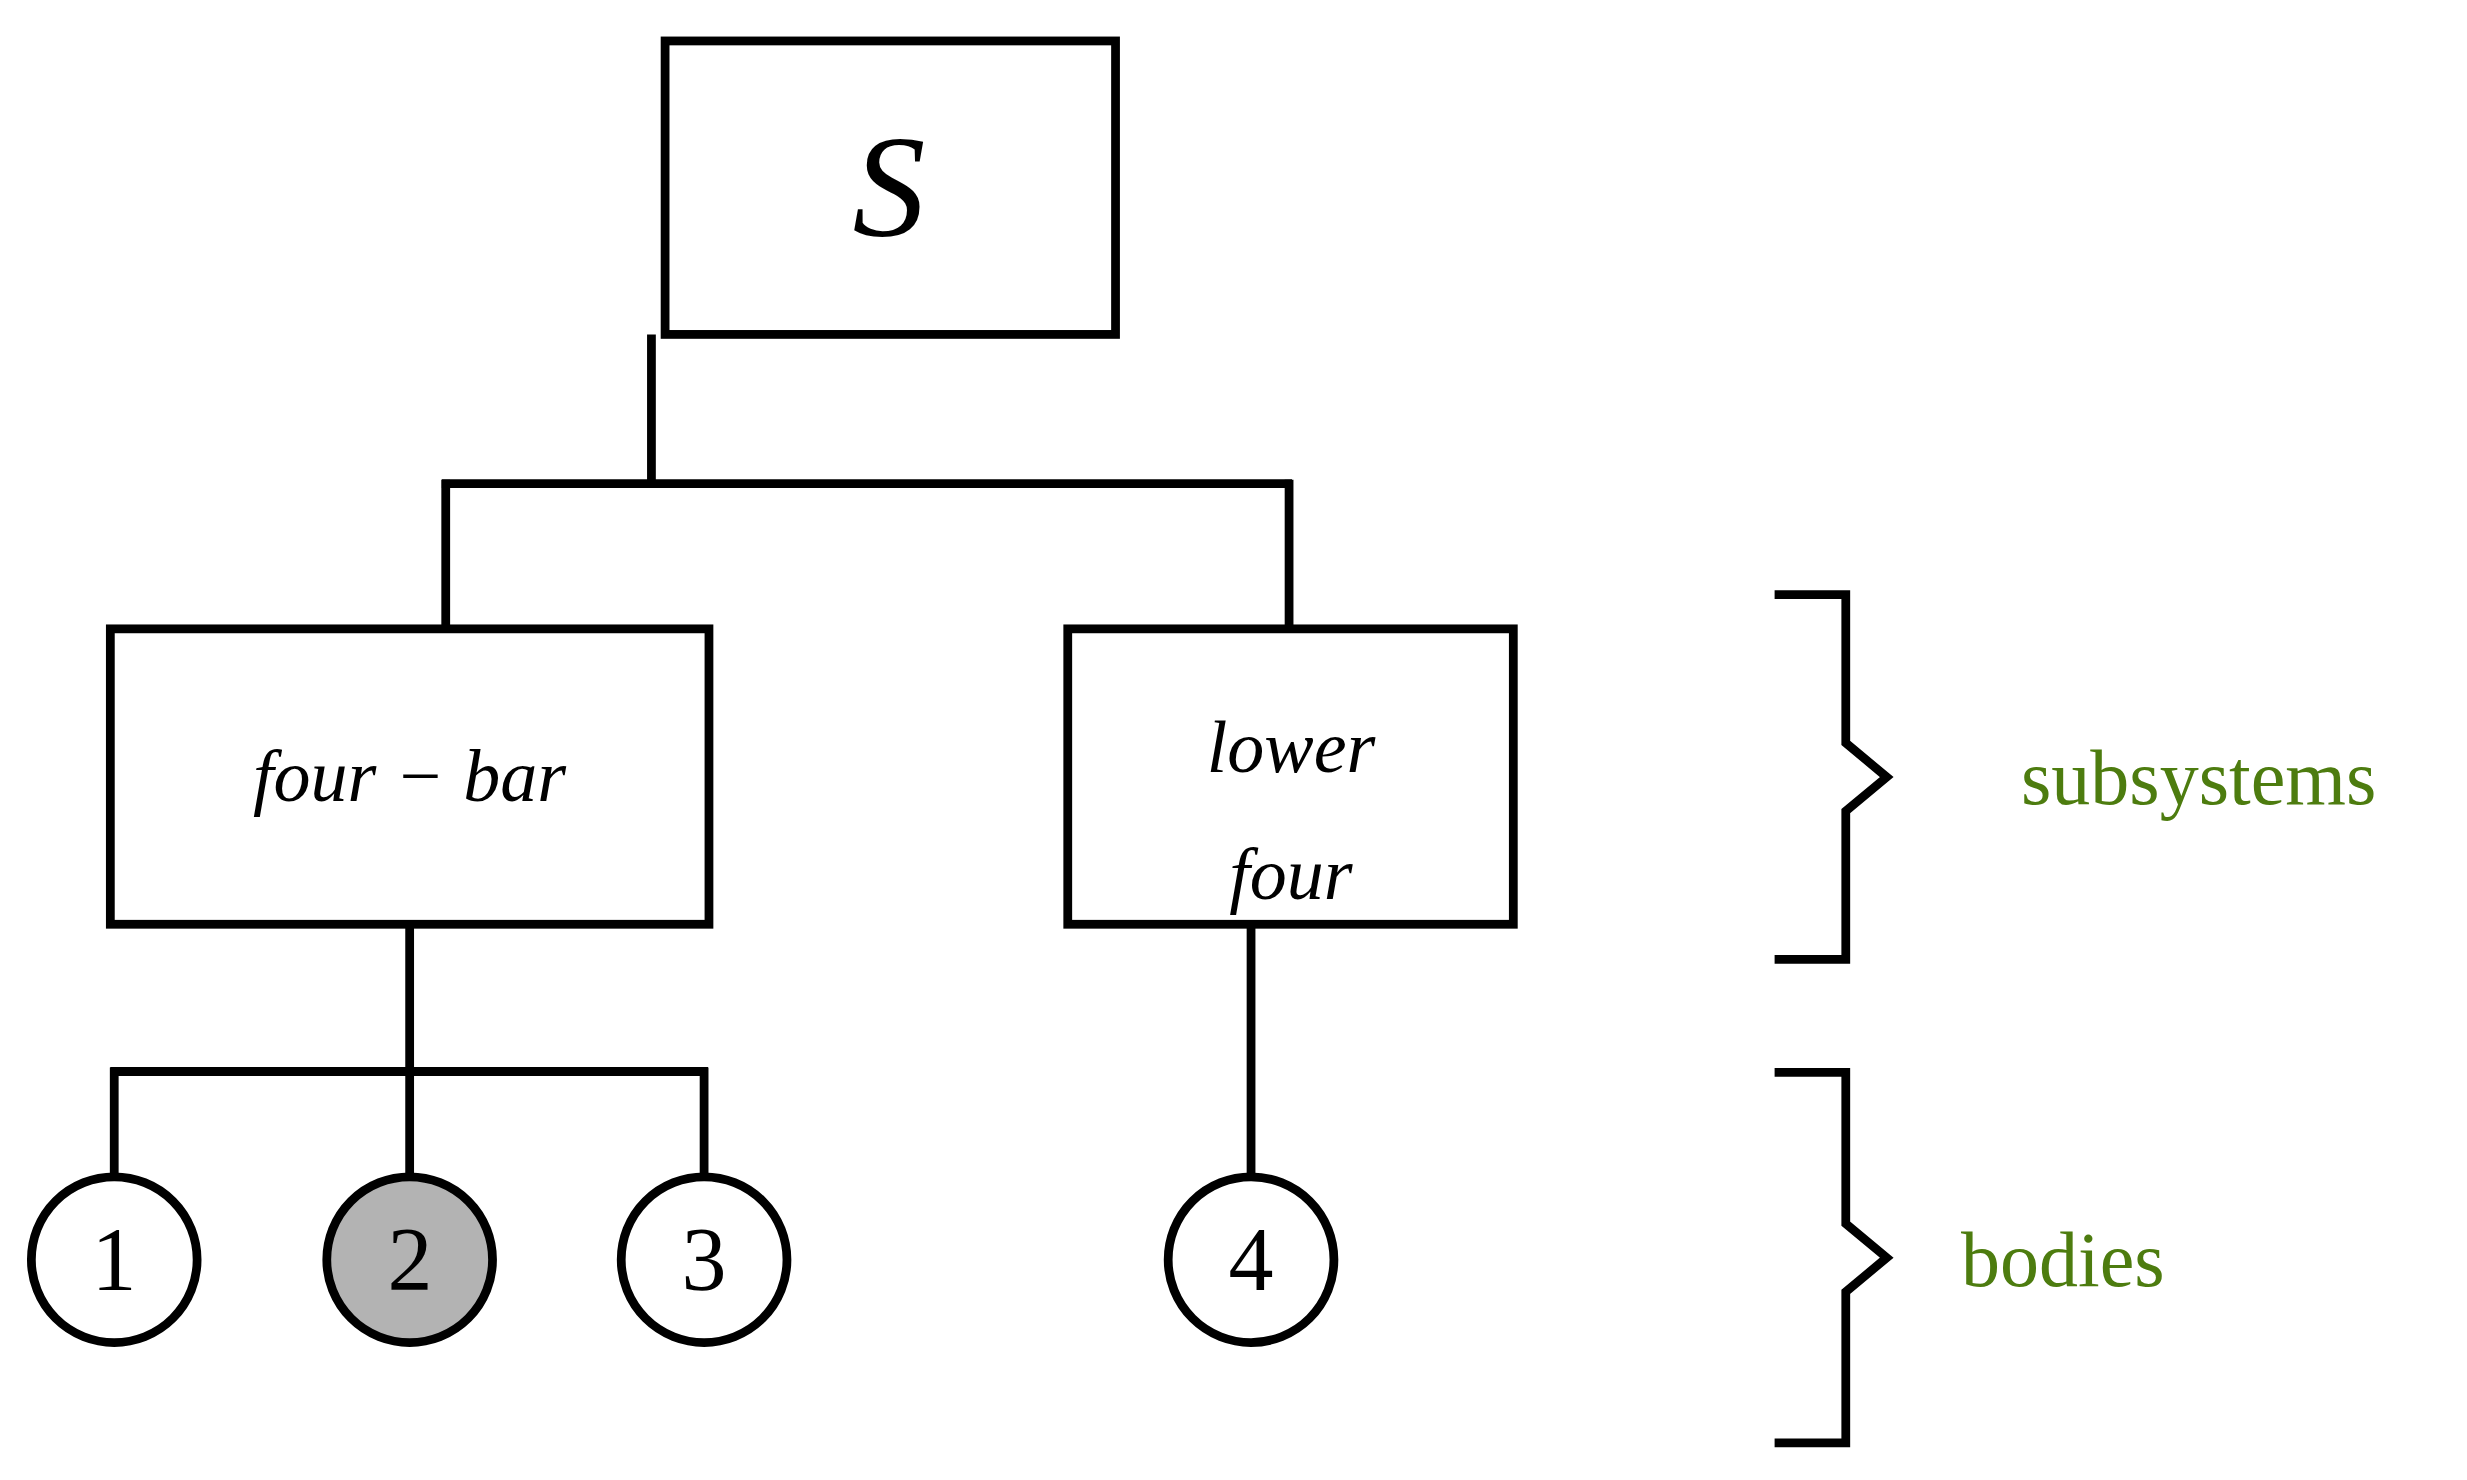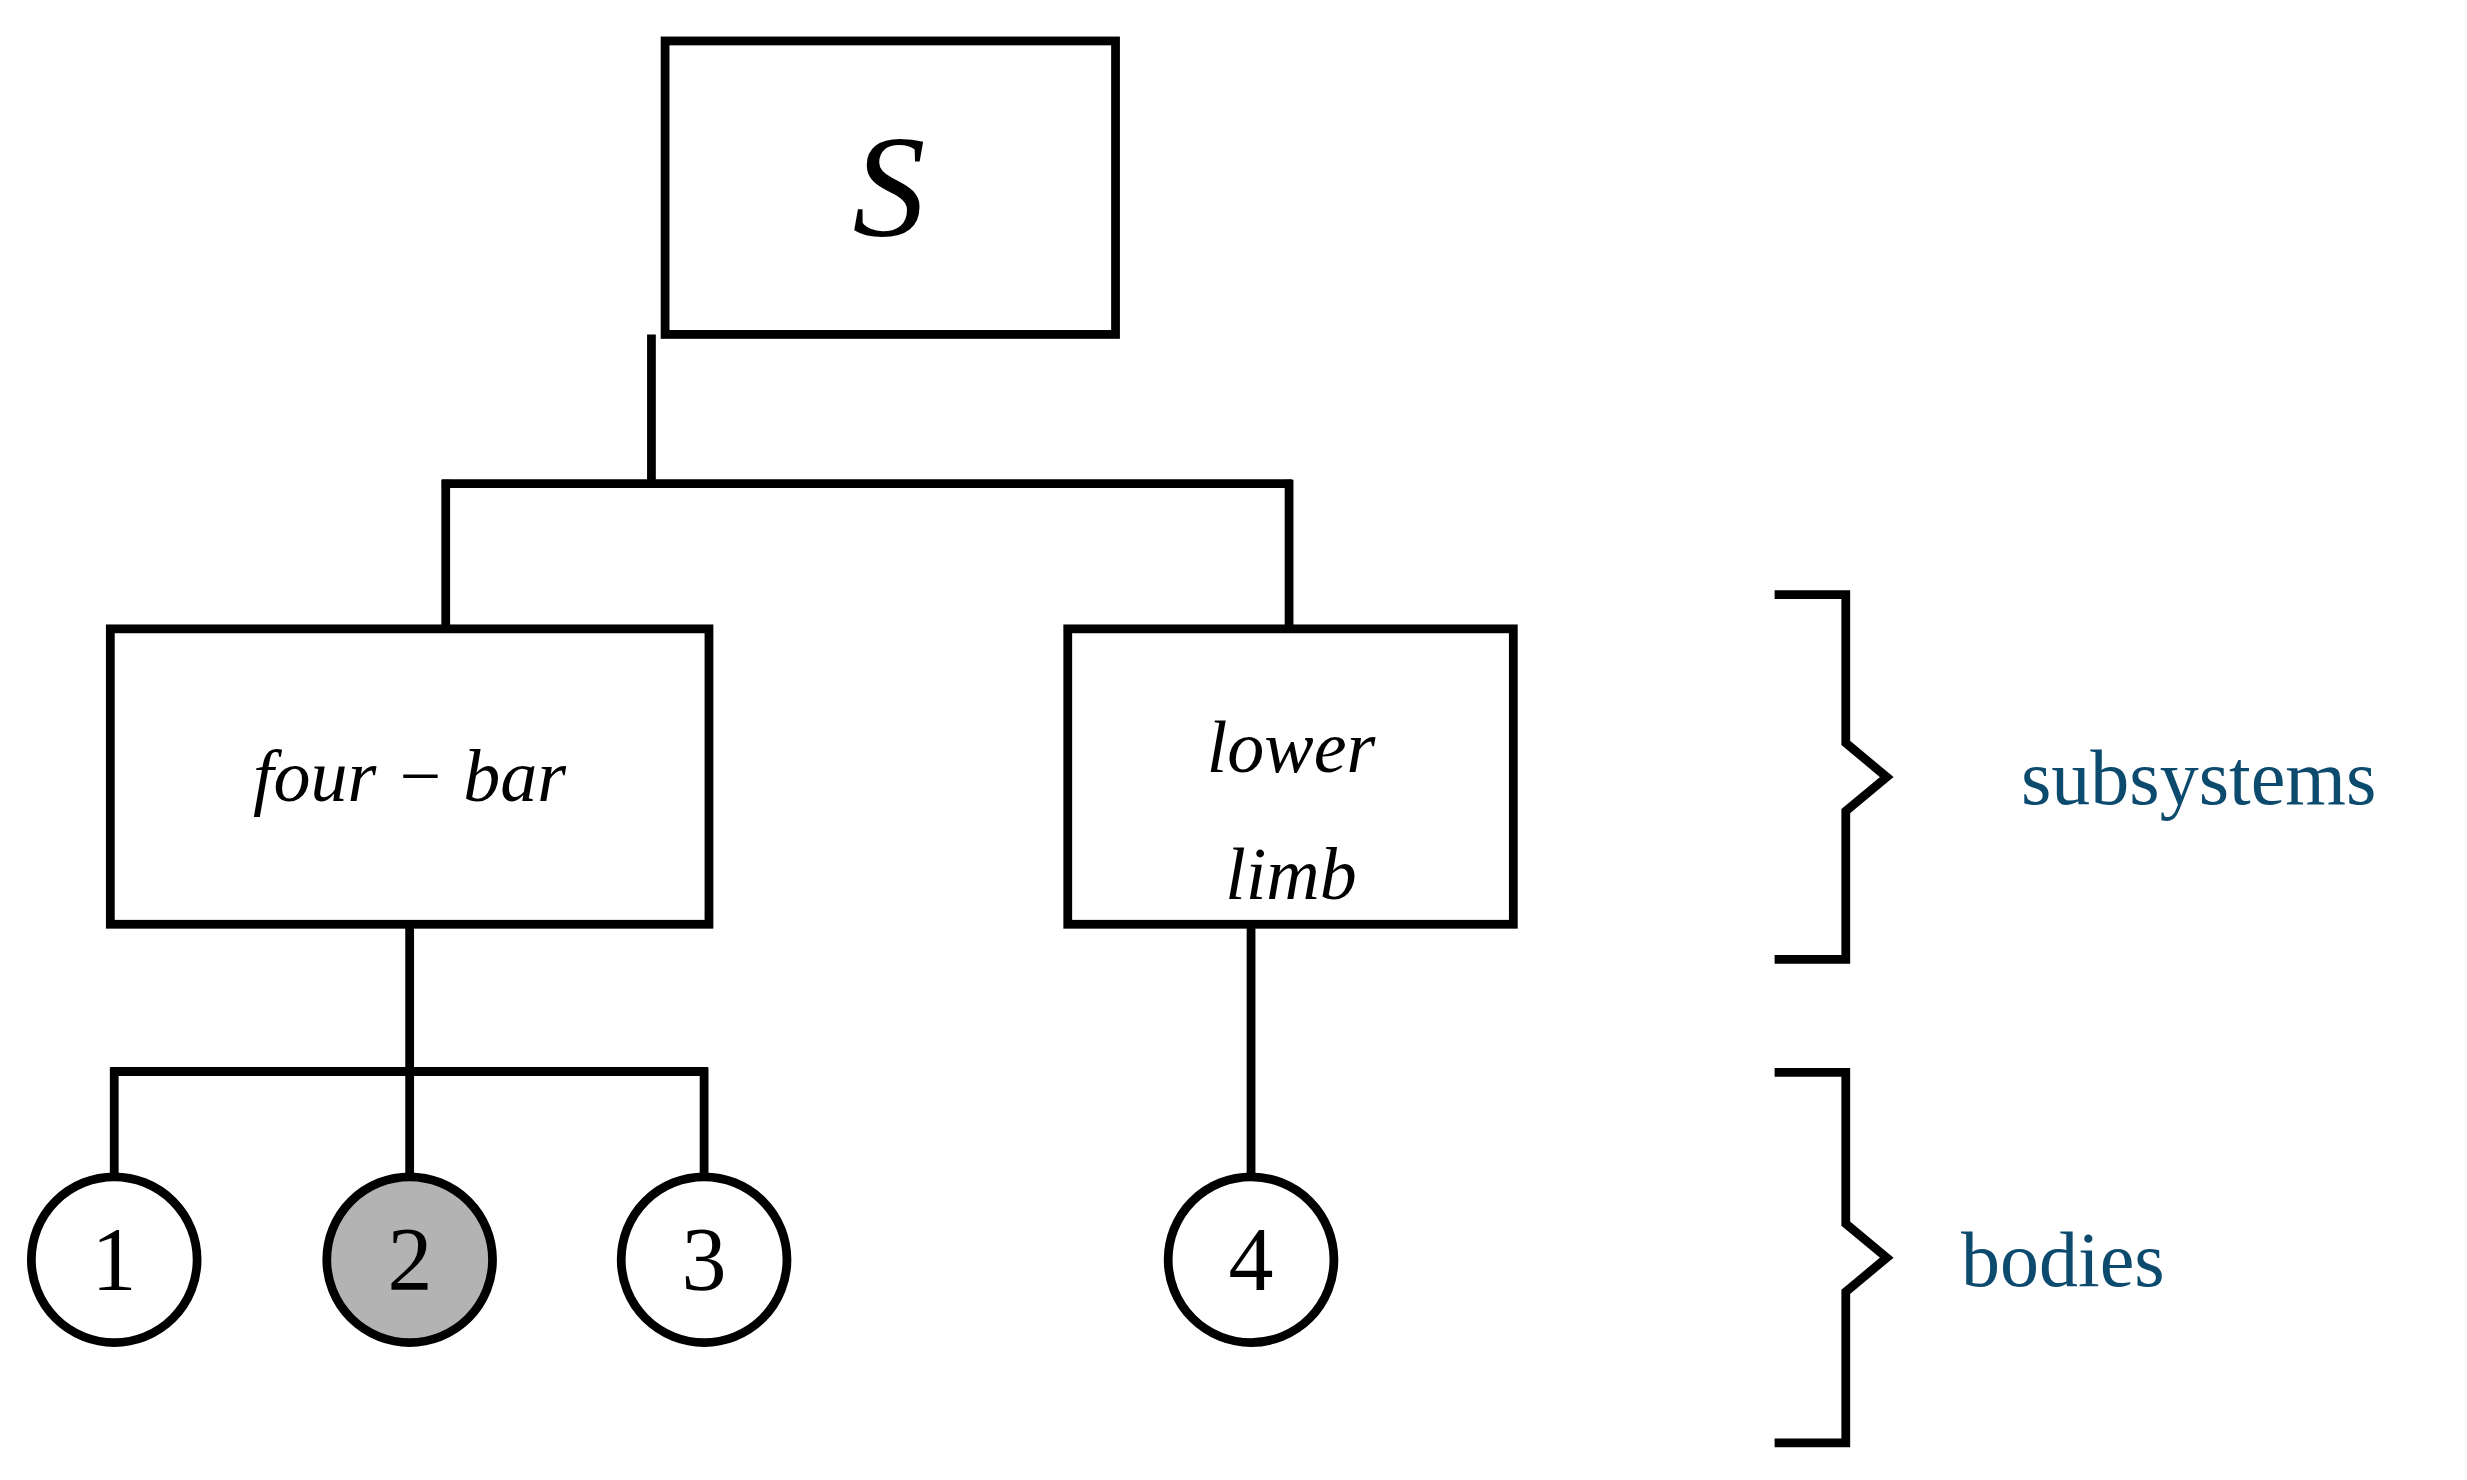--- a/index.html
+++ b/index.html
@@ -57,21 +57,21 @@
   .circle-label {
     font-family: "Liberation Serif", "DejaVu Serif", serif;
     font-style: normal;
     font-size: 90px;
   }
   .brace-label {
     position: absolute;
     font-family: "Liberation Serif", "DejaVu Serif", serif;
     font-style: normal;
     font-size: 78px;
-    color: #0c4a6e;
+    color: #4d7c0f;
     white-space: nowrap;
     pointer-events: none;
     user-select: none;
   }
 </style>
 </head>
 <body>
 
 <div id="canvas">
 
@@ -122,21 +122,21 @@
   <div class="node-text root-label math-italic" style="left:665px; top:41px; width:451px; height:294px;">
     <span>S</span>
   </div>
 
   <div class="node-text box-label math-italic" style="left:110px; top:629px; width:599px; height:296px;">
     <span class="line">four − bar</span>
   </div>
 
   <div class="node-text box-label math-italic" style="left:1068px; top:663px; width:446px; height:296px;">
     <span class="line">lower</span>
-    <span class="line">limb</span>
+    <span class="line">four</span>
   </div>
 
   <div class="node-text circle-label" style="left:31px; top:1177px; width:166px; height:166px;">
     <span>1</span>
   </div>
 
   <div class="node-text circle-label" style="left:327px; top:1177px; width:166px; height:166px;">
     <span>2</span>
   </div>
 

